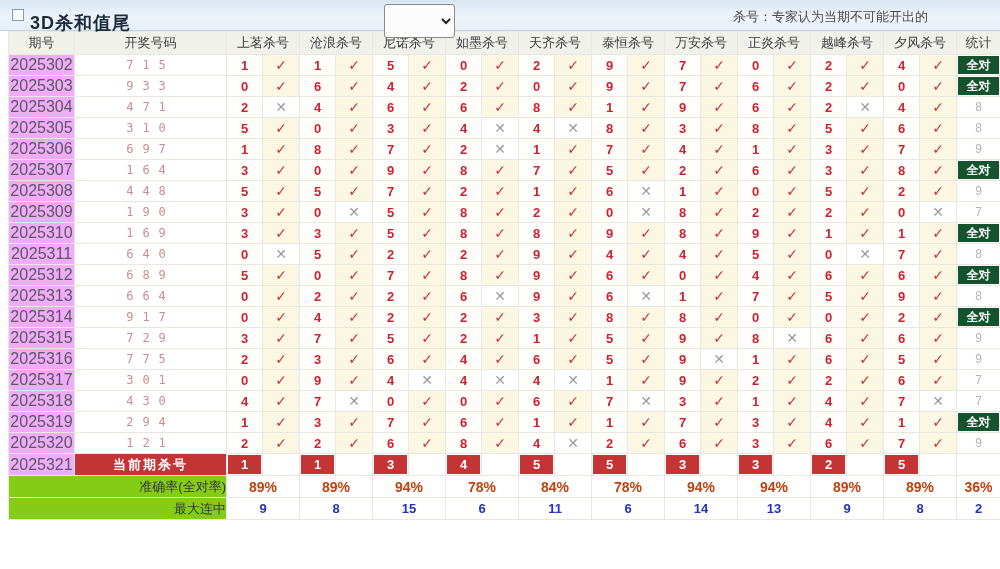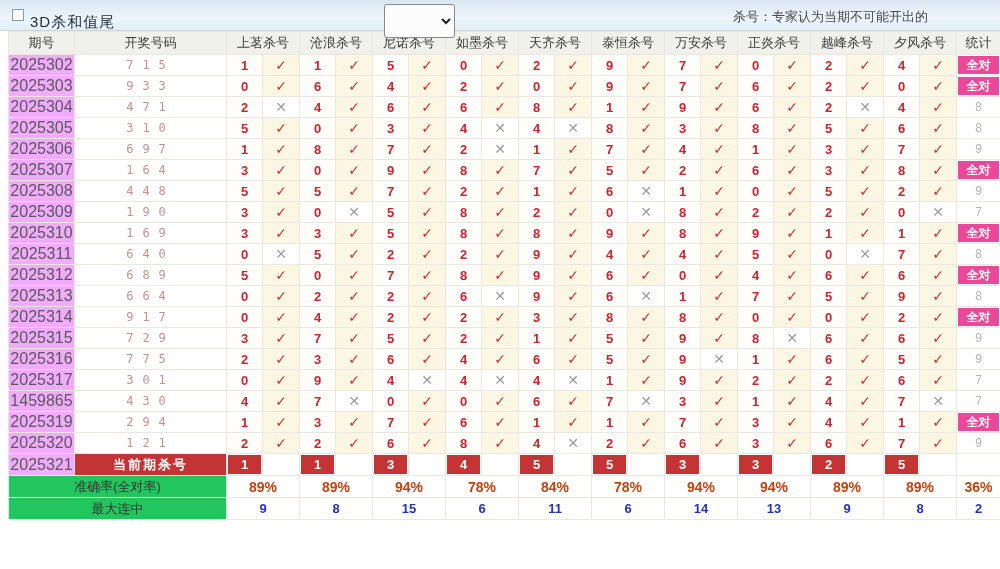--- a/index.html
+++ b/index.html
@@ -5,21 +5,21 @@
   * { margin:0; padding:0; box-sizing:border-box; }
   html,body { width:1000px; height:569px; background:#fff;
     font-family:"Liberation Sans","DejaVu Sans",sans-serif; overflow:hidden; }
 
   
   .titlebar { position:relative; height:31px; width:100%;
     background:linear-gradient(#d9e6f2,#eef5fb 60%,#e4eef7);
     border-bottom:1px solid #c7d4e2; display:flex; align-items:center; }
   .cbx { width:12px; height:12px; background:#fdfefe; border:1px solid #7c9cc0;
     margin:0 6px 0 12px; display:inline-block; }
-  .page-title { font-size:15px; font-weight:normal; color:#1c2b3a; letter-spacing:1px;margin-top:15px; }
+  .page-title { font-size:18px; font-weight:bold; color:#1c2b3a; letter-spacing:1px;margin-top:15px; }
   .range-select { position:absolute; left:384px; top:4px; height:20px; font-size:13px;
     font-family:"Liberation Sans","DejaVu Sans",sans-serif; color:#222;
     border:1px solid #8a8a8a; border-radius:3px; background:#fcfcfc; padding:16px 4px; }
   .note { position:absolute; right:72px; top:8px; font-size:13px; color:#4a4a4a;
     white-space:nowrap; }
   .watermark { position:absolute; right:4px; top:2px; background:#fff;
     border:2px solid #c53030; color:#cc2a2a; font-weight:bold; font-size:14px;
     padding:2px 7px; letter-spacing:1px; }
 
   
@@ -31,35 +31,35 @@
     font-weight:normal; }
   tbody td { height:21px; }
   td.period { background:#f0abfc; color:#5a5a5a; font-size:16px; }
   td.draw { background:#fff; color:#c98f8e; font-size:12px; letter-spacing:9px;
     font-family:"DejaVu Sans Mono","Liberation Mono",monospace; }
   td.num { background:#fffefb; color:#cc2231; font-size:13px; font-weight:bold; }
   td.mark { font-size:14px; }
   td.mark.hit { background:#fbf7e3; color:#c8323e; }
   td.mark.miss { background:#fff; color:#9b9b9b; }
   td.stat { font-size:12px; color:#b3b3b3; background:#fff; padding:0; }
-  .allhit { display:block; margin:1px; background:#ec4899; color:#fff;
+  .allhit { display:block; margin:1px; background:#14532d; color:#fff;
     font-size:12px; font-weight:bold; line-height:18px; }
 
   
   tr.current td { height:22px; }
   td.cur-label { background:#c53434; color:#fff; font-weight:bold; font-size:13px;
     letter-spacing:2px; }
   td.cur-num { background:#fff; padding:1px; }
   .cur-badge { display:block; height:100%; background:#c53434; color:#fff;
     font-weight:bold; font-size:13px; line-height:19px; }
   td.cur-empty { background:#fff; }
 
   
   tr.footer td { height:22px; }
-  td.flabel { background:#22c55e; color:#333; font-size:13px; }
+  td.flabel { background:#84cc16; color:#333; font-size:13px;text-align:right; }
   td.fpct { color:#c2410c; font-weight:bold; font-size:14px; background:#fff; }
   td.fblue { color:#2331bb; font-weight:bold; font-size:13px; background:#fff; }
 </style>
 </head>
 <body>
 
 <div class="titlebar">
   <span class="cbx"></span>
   <span class="page-title">3D杀和值尾</span>
   <select class="range-select"><option>近20期</option></select>
@@ -516,21 +516,21 @@
         <td class="mark hit">✓</td>
         <td class="num">2</td>
         <td class="mark hit">✓</td>
         <td class="num">2</td>
         <td class="mark hit">✓</td>
         <td class="num">6</td>
         <td class="mark hit">✓</td>
         <td class="stat">7</td>
       </tr>
       <tr>
-        <td class="period">1459865</td>
+        <td class="period">2025318</td>
         <td class="draw">430</td>
         <td class="num">4</td>
         <td class="mark hit">✓</td>
         <td class="num">7</td>
         <td class="mark miss">✕</td>
         <td class="num">0</td>
         <td class="mark hit">✓</td>
         <td class="num">0</td>
         <td class="mark hit">✓</td>
         <td class="num">6</td>

